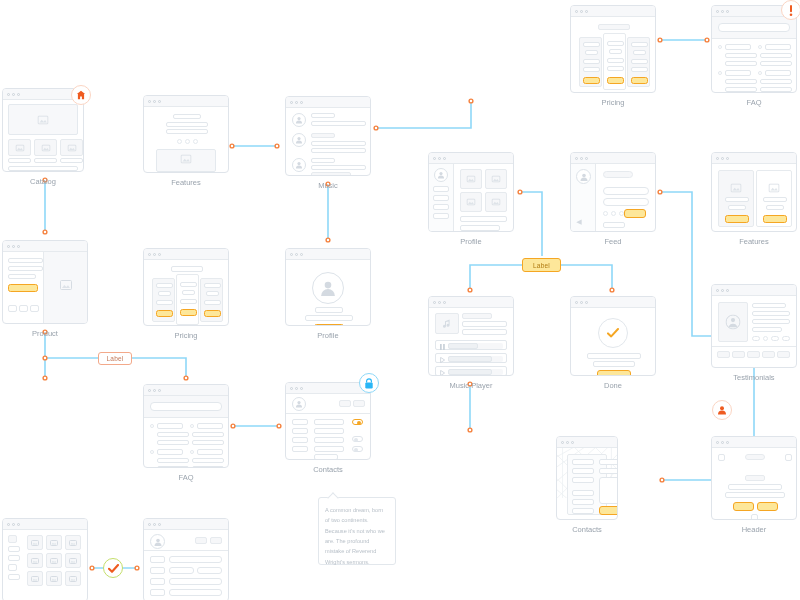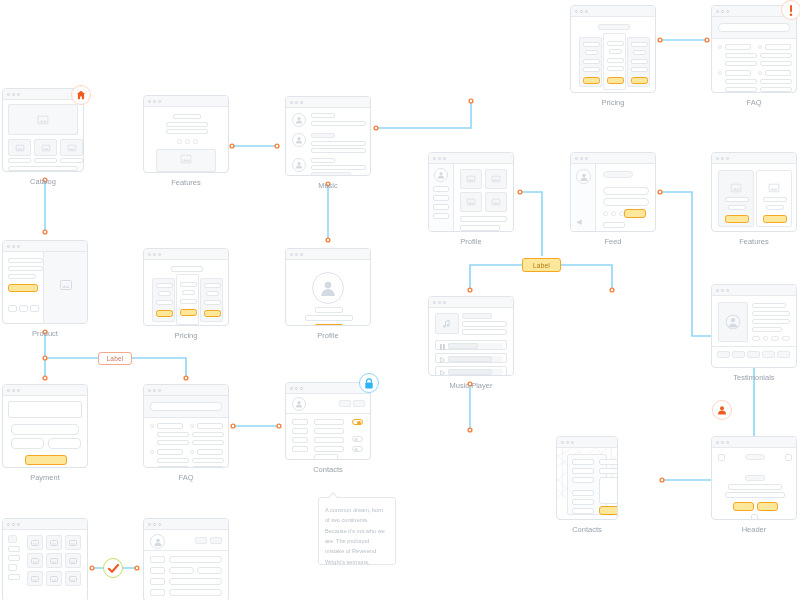--- a/index.html
+++ b/index.html
@@ -541,37 +541,20 @@
           </span>
           <div class="blk" style="left:6px;top:26px;width:24px;height:5px"></div>
           <div class="blk" style="left:9px;top:34px;width:18px;height:5px"></div>
           <div class="yel" style="left:6px;top:44px;width:24px;height:8px"></div>
         </div>
       </div>
     </div>
     <div class="cap">Features</div>
   </div>
 
-  <div class="node" style="left:2px;top:384px;width:86px;height:84px">
-    <div class="win">
-      <div class="bar">
-        <span class="dot"></span>
-        <span class="dot"></span>
-        <span class="dot"></span>
-      </div>
-      <div class="body">
-        <div class="blk" style="left:5px;top:5px;right:5px;height:17px"></div>
-        <div class="blk" style="left:8px;top:28px;right:8px;height:11px;border-radius:4px"></div>
-        <div class="blk" style="left:8px;top:42px;width:33px;height:11px;border-radius:4px"></div>
-        <div class="blk" style="left:45px;top:42px;width:33px;height:11px;border-radius:4px"></div>
-        <div class="yel" style="left:22px;top:59px;width:42px;height:10px;border-radius:3px"></div>
-      </div>
-    </div>
-    <div class="cap">Payment</div>
-  </div>
 
   <div class="node" style="left:143px;top:384px;width:86px;height:84px">
     <div class="win">
       <div class="bar">
         <span class="dot"></span>
         <span class="dot"></span>
         <span class="dot"></span>
       </div>
       <div class="body">
         <div style="position:absolute;left:0;right:0;top:0;height:22px;background:#f7f8fa;border-bottom:1px solid #e6eaee"></div>
@@ -690,20 +673,42 @@
           </span>
           <span class="blk f" style="left:12px;top:2px;right:3px;height:6px;border:none">
             <span class="blk" style="left:0;top:0;width:80%;height:6px;background:#eef1f4;border-color:#e2e7ec"></span>
           </span>
         </div>
       </div>
     </div>
     <div class="cap">Music Player</div>
   </div>
 
+  <div class="node" style="left:570px;top:296px;width:86px;height:80px">
+    <div class="win">
+      <div class="bar">
+        <span class="dot"></span>
+        <span class="dot"></span>
+        <span class="dot"></span>
+      </div>
+      <div class="body">
+        <div class="crct" style="left:50%;top:10px;margin-left:-15px;width:30px;height:30px;border-color:#e2e7ec">
+          <span class="imgic" style="left:50%;top:50%;transform:translate(-50%,-50%);color:#f5a623">
+            <svg width="12" height="10" viewBox="0 0 12 10">
+                <path d="M1 5.4l3.2 3L11 1" fill="none" stroke="currentColor" stroke-width="2" stroke-linecap="round" stroke-linejoin="round"></path>
+              </svg>
+          </span>
+        </div>
+        <div class="blk" style="left:16px;top:45px;width:54px;height:6px"></div>
+        <div class="blk" style="left:22px;top:53px;width:42px;height:6px"></div>
+        <div class="yel" style="left:26px;top:62px;width:34px;height:9px;border-radius:3px"></div>
+      </div>
+    </div>
+    <div class="cap">Done</div>
+  </div>
 
   <div class="node" style="left:711px;top:284px;width:86px;height:84px">
     <div class="win">
       <div class="bar">
         <span class="dot"></span>
         <span class="dot"></span>
         <span class="dot"></span>
       </div>
       <div class="body">
         <div class="blk f" style="left:6px;top:6px;width:30px;height:40px">

